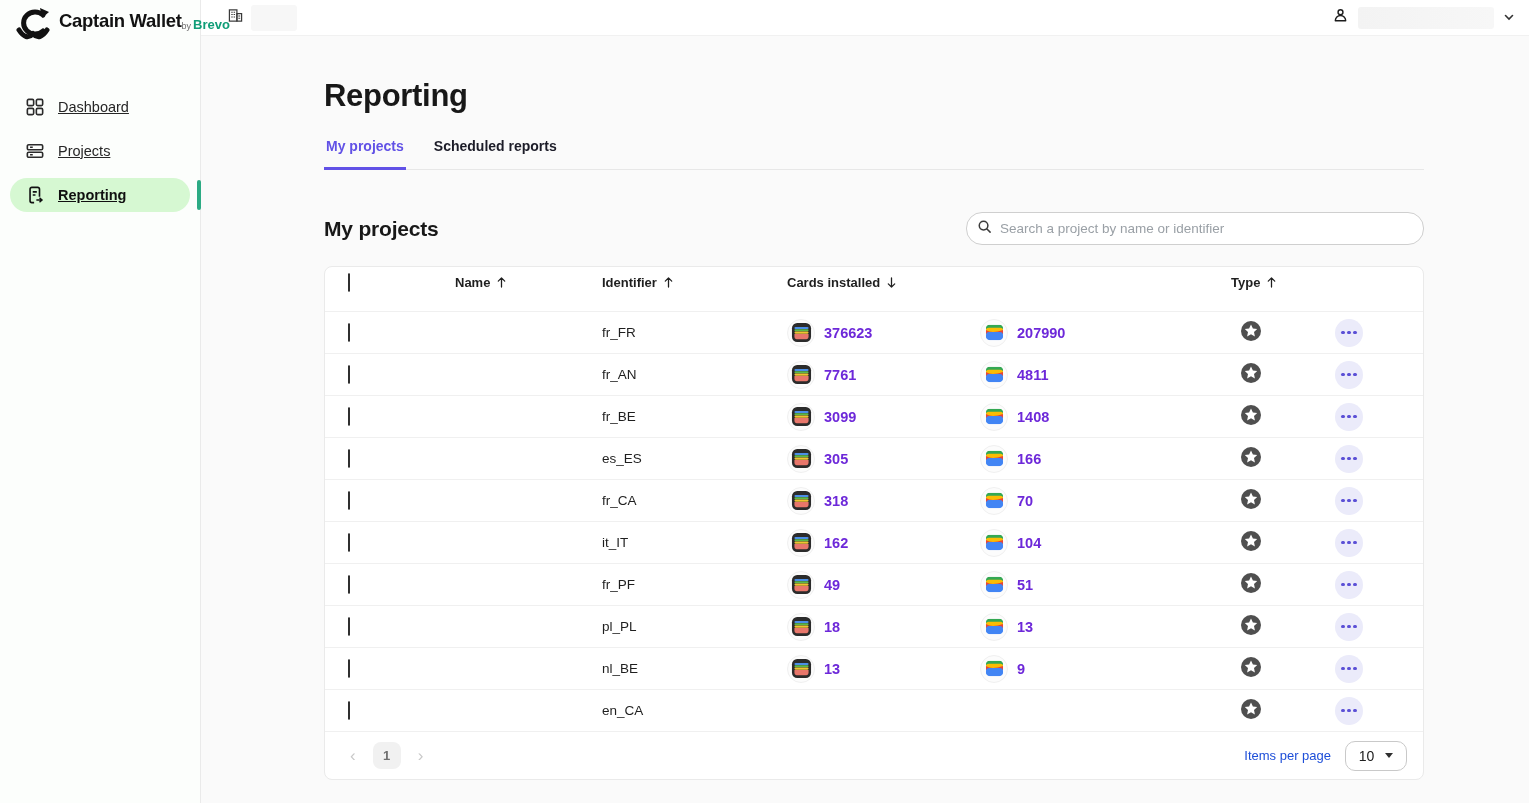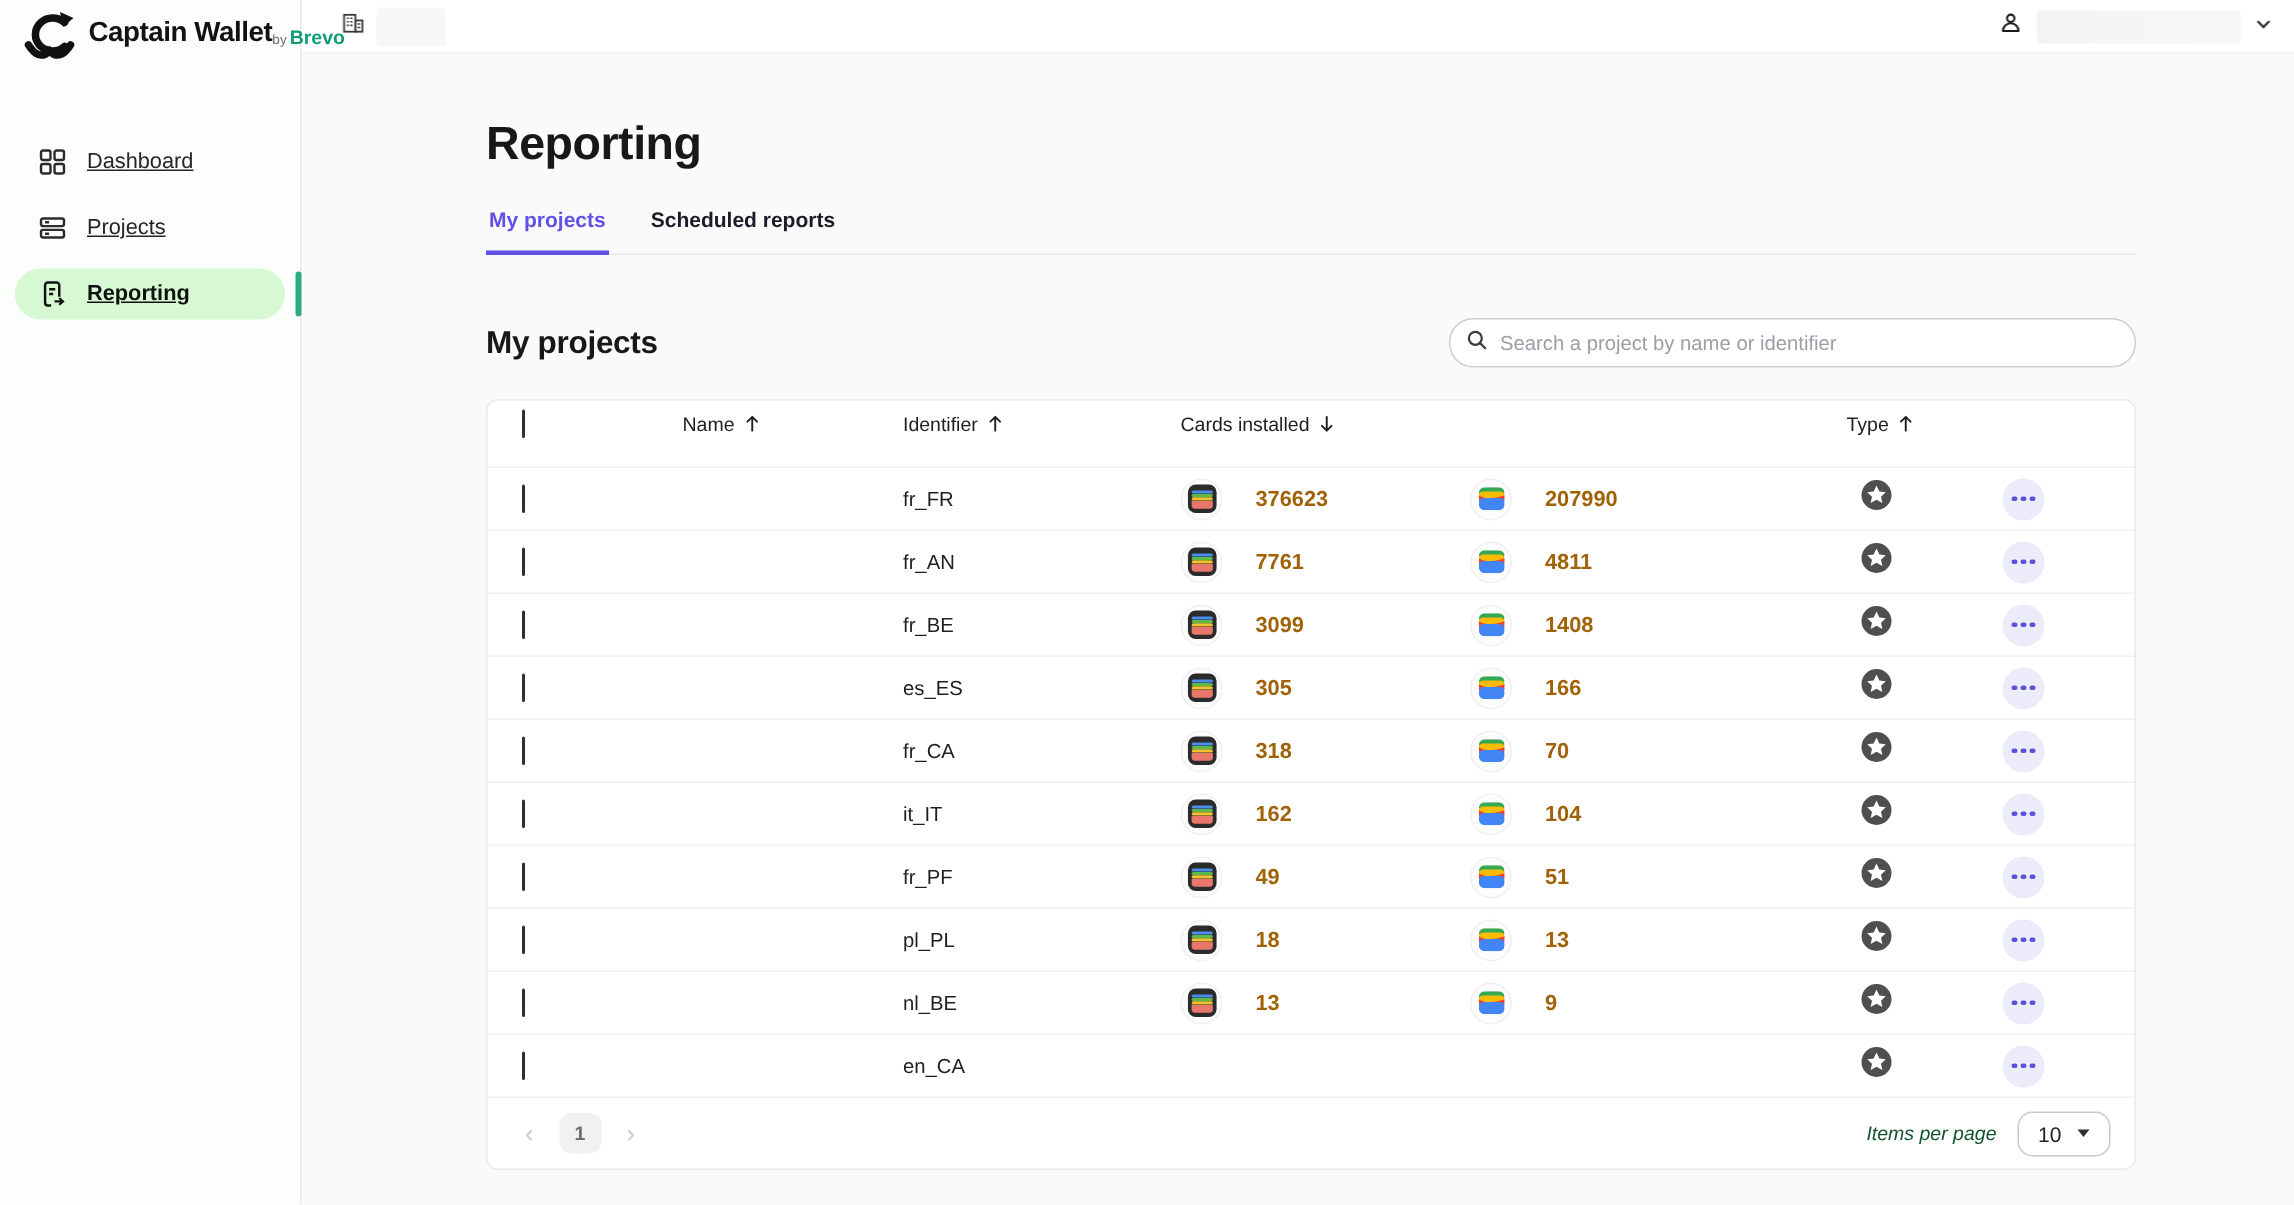--- a/index.html
+++ b/index.html
@@ -47,49 +47,49 @@
             display:flex; align-items:center; padding:0 10px; gap:8px; }
   .search input { border:none; outline:none; flex:1; font-size:13.5px; color:#333; background:transparent;
                   font-family:"Liberation Sans", sans-serif; }
   .search input::placeholder { color:#9aa0a6; }
 
   
   .table-card { margin-top:21px; background:#fff; border:1px solid #eaeaea; border-radius:8px; overflow:hidden; }
   .trow { display:grid; grid-template-columns:56px 221px 185px 193px 214px 110px 1fr; align-items:center; height:42px; }
   .trow.thead { height:44px; }
   .trow.body { border-top:1px solid #f0f0f0; }
-  .hcell { display:flex; align-items:center; gap:6px; font-size:13px; font-weight:400; color:#1f1f1f; }
+  .hcell { display:flex; align-items:center; gap:6px; font-size:13px; font-weight:700; color:#1f1f1f; }
   .h-name { padding-left:74px; }
   .h-cards { grid-column:4 / 6; }
   .h-type { padding-left:37px; }
   .sort-arrow { display:inline-flex; }
   .sort-arrow.desc { transform:rotate(180deg); }
   .cell-check { padding-left:23px; }
   .checkbox { width:15px; height:15px; border:1.8px solid #2f2f2f; border-radius:3.5px; background:#fff; cursor:pointer; }
   .cell-name { padding-left:67px; }
   .name-pill { width:46px; height:21px; border-radius:3px; background:linear-gradient(135deg,#efefef,#fafafa); }
   .cell-id { font-size:13.5px; color:#1f1f1f; }
-  .cell-wallet { display:flex; align-items:center; gap:22px; font-size:14.5px; font-weight:700; color:#a16207; }
+  .cell-wallet { display:flex; align-items:center; gap:9px; font-size:14.5px; font-weight:700; color:#6d28d9; }
   .wallet-chip { width:28px; height:28px; border-radius:50%; background:#fcfcfc; border:1px solid #f0f0f0;
                  display:flex; align-items:center; justify-content:center; }
   .cell-type { padding-left:45px; display:flex; align-items:center; }
   .cell-actions { padding-left:31px; }
   .ellipsis-btn { width:28px; height:28px; border-radius:50%; background:#ebebfa; display:flex;
                   align-items:center; justify-content:center; gap:2.5px; cursor:pointer; border:none; }
   .ellipsis-btn i { width:3.5px; height:3.5px; border-radius:50%; background:#5b50d6; display:block; }
 
   .tfoot { display:flex; align-items:center; justify-content:space-between; height:48px;
            border-top:1px solid #f0f0f0; padding:0 16px 0 21px; }
   .pager { display:flex; align-items:center; gap:13px; }
   .pager-chevron { background:none; border:none; color:#c9c9c9; font-size:17px; cursor:pointer;
                    line-height:1; padding:2px 4px; font-family:"Liberation Sans", sans-serif; }
   .page-box { width:28px; height:27px; background:#f1f1f1; border-radius:8px; color:#6f6f6f;
               font-weight:600; font-size:13px; display:flex; align-items:center; justify-content:center; cursor:pointer; }
   .per-page { display:flex; align-items:center; gap:14px; }
-  .per-page-label { font-size:13px; color:#14532d;font-style:italic; }
+  .per-page-label { font-size:13px; color:#1d4ed8; }
   .per-page-select { width:62px; height:30px; border:1px solid #c9c9c9; border-radius:10px; background:#fff;
                      display:flex; align-items:center; justify-content:center; gap:11px; font-size:14px;
                      color:#202020; cursor:pointer; }
   .caret-down { width:0; height:0; border-left:4.5px solid transparent; border-right:4.5px solid transparent;
                 border-top:5.5px solid #2f2f2f; }
 </style>
 </head>
 <body>
 
 <aside class="sidebar">

